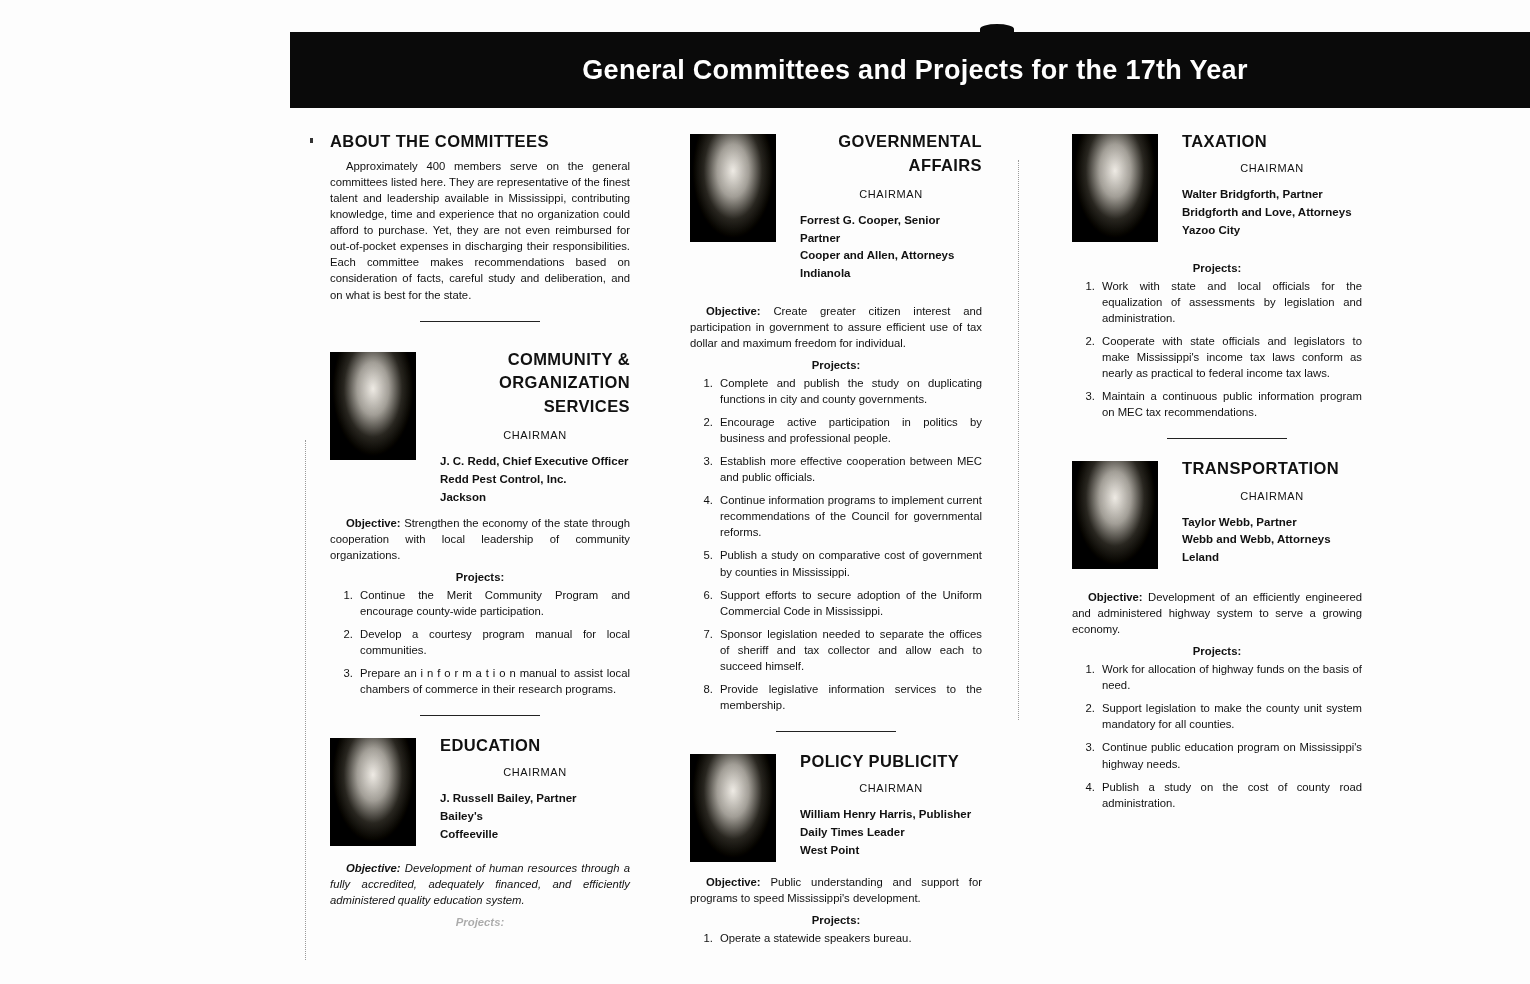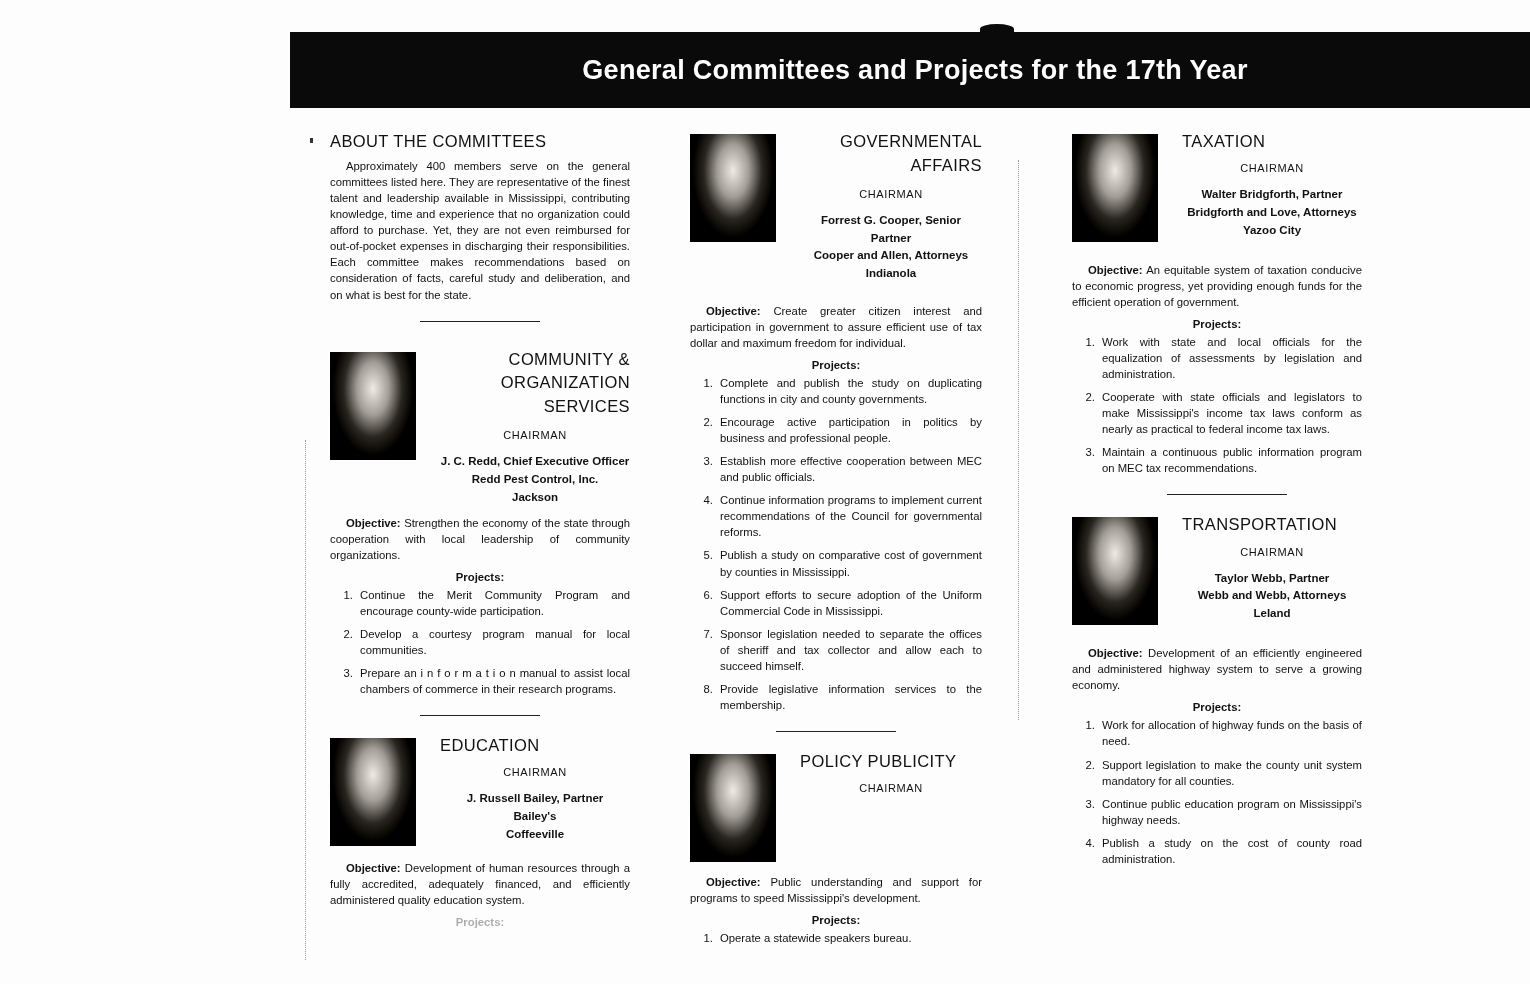--- a/index.html
+++ b/index.html
@@ -68,35 +68,35 @@
     height: 690px;
     border-left: 1px dotted #9a9a9a;
   }
   .vrule-a { left: 305px; height: 520px; top: 440px; }
   .vrule-b { left: 1018px; height: 560px; top: 160px; }
 
   .sec { margin-bottom: 26px; position: relative; }
 
   h2.sec-title {
     font-size: 16.5px;
-    font-weight: normal;
+    font-weight: bold;
     letter-spacing: 0.4px;
     margin: 0 0 6px 0;
     line-height: 1.35;
   }
   .sec-title.multi { line-height: 1.45; text-align: right; }
 
   .chairman-label {
     text-align: center;
     font-size: 11px;
     letter-spacing: 0.6px;
     margin: 10px 0 4px 0;
   }
   .chairman-lines {
-    text-align: center;
+    text-align: left;
     font-size: 11.5px;
     font-weight: bold;
     line-height: 1.55;
     margin-bottom: 10px;
     margin-top: 12px;
   }
   p.body {
     font-size: 11.3px;
     line-height: 1.42;
     text-align: justify;
@@ -209,21 +209,21 @@
     <section class="sec with-photo">
       <div class="photo p-left"></div>
       <h2 class="sec-title">EDUCATION</h2>
       <div class="chairman-label">CHAIRMAN</div>
       <div class="chairman-lines">
         <span>J. Russell Bailey, Partner</span><br>
         <span>Bailey's</span><br>
         <span>Coffeeville</span>
       </div>
     </section>
-    <div style="margin-top:-12px;">
+    <div style="margin-top:-12px;font-style:italic;">
       <p class="body"><span class="lbl">Objective:</span> <span>Development of human resources through a fully accredited, adequately financed, and efficiently administered quality education system.</span></p>
       <div class="projects-label" style="opacity:0.35;">Projects:</div>
     </div>
 
   </div>
 
   <div class="col col-2">
 
     <section class="sec with-photo">
       <div class="photo p-col2"></div>
@@ -251,20 +251,25 @@
         <li>Sponsor legislation needed to separate the offices of sheriff and tax collector and allow each to succeed himself.</li>
         <li>Provide legislative information services to the membership.</li>
       </ol>
       <div class="hr-short"></div>
     </div>
 
     <section class="sec with-photo">
       <div class="photo p-col2"></div>
       <h2 class="sec-title">POLICY PUBLICITY</h2>
       <div class="chairman-label">CHAIRMAN</div>
+      <div class="chairman-lines">
+        <span>William Henry Harris, Publisher</span><br>
+        <span>Daily Times Leader</span><br>
+        <span>West Point</span>
+      </div>
     </section>
     <div style="margin-top:-14px;">
       <p class="body"><span class="lbl">Objective:</span> <span>Public understanding and support for programs to speed Mississippi's development.</span></p>
       <div class="projects-label">Projects:</div>
       <ol class="projects">
         <li>Operate a statewide speakers bureau.</li>
       </ol>
     </div>
 
   </div>
@@ -275,21 +280,20 @@
       <div class="photo p-col3"></div>
       <h2 class="sec-title">TAXATION</h2>
       <div class="chairman-label">CHAIRMAN</div>
       <div class="chairman-lines">
         <span>Walter Bridgforth, Partner</span><br>
         <span>Bridgforth and Love, Attorneys</span><br>
         <span>Yazoo City</span>
       </div>
     </section>
     <div style="margin-top:-6px;">
-      <p class="body"><span class="lbl">Objective:</span> <span>An equitable system of taxation conducive to economic progress, yet providing enough funds for the efficient operation of government.</span></p>
       <div class="projects-label">Projects:</div>
       <ol class="projects">
         <li>Work with state and local officials for the equalization of assessments by legislation and administration.</li>
         <li>Cooperate with state officials and legislators to make Mississippi's income tax laws conform as nearly as practical to federal income tax laws.</li>
         <li>Maintain a continuous public information program on MEC tax recommendations.</li>
       </ol>
       <div class="hr-left"></div>
     </div>
 
     <section class="sec with-photo">

